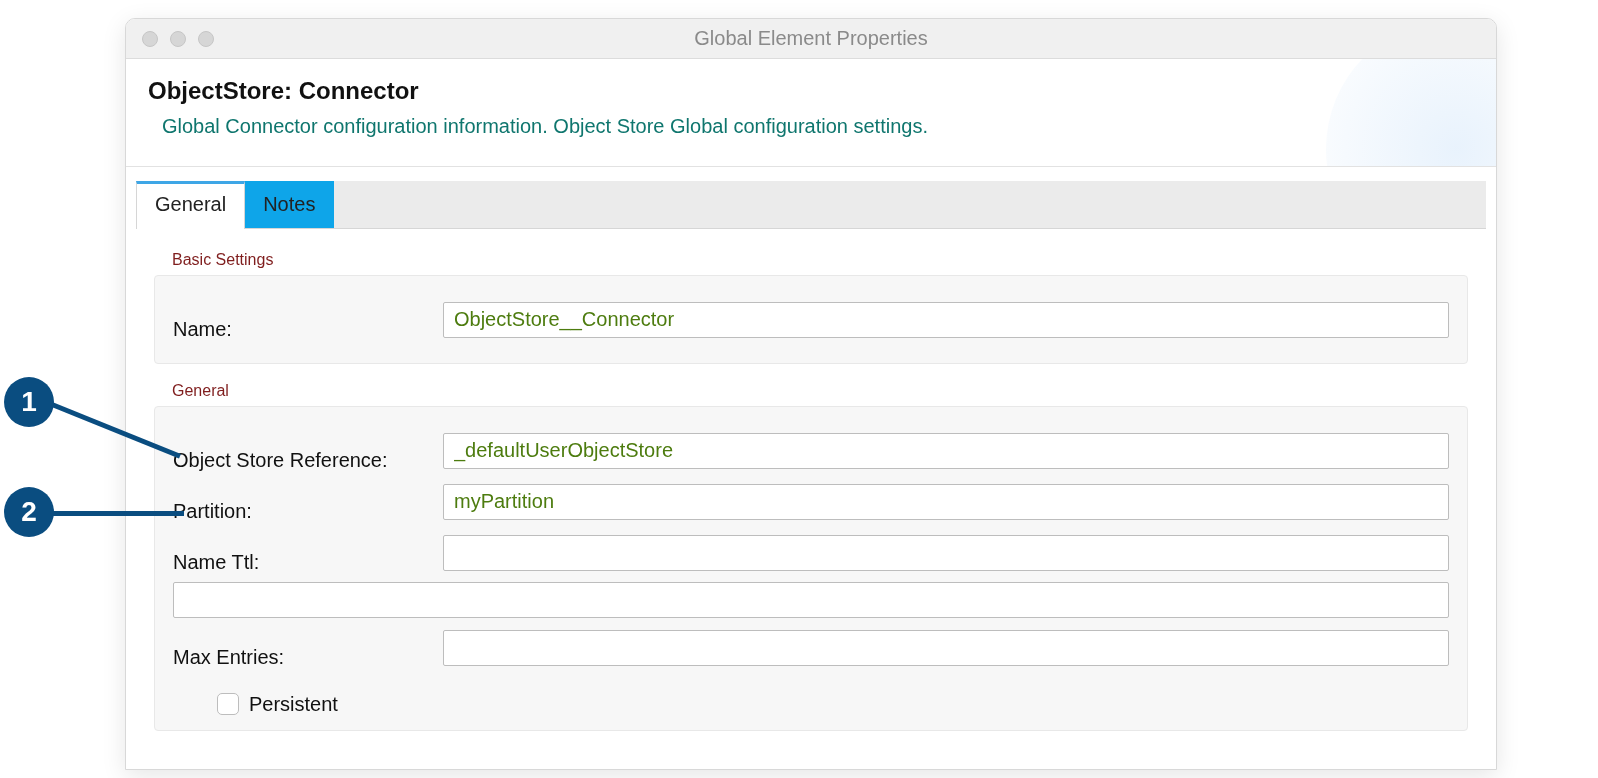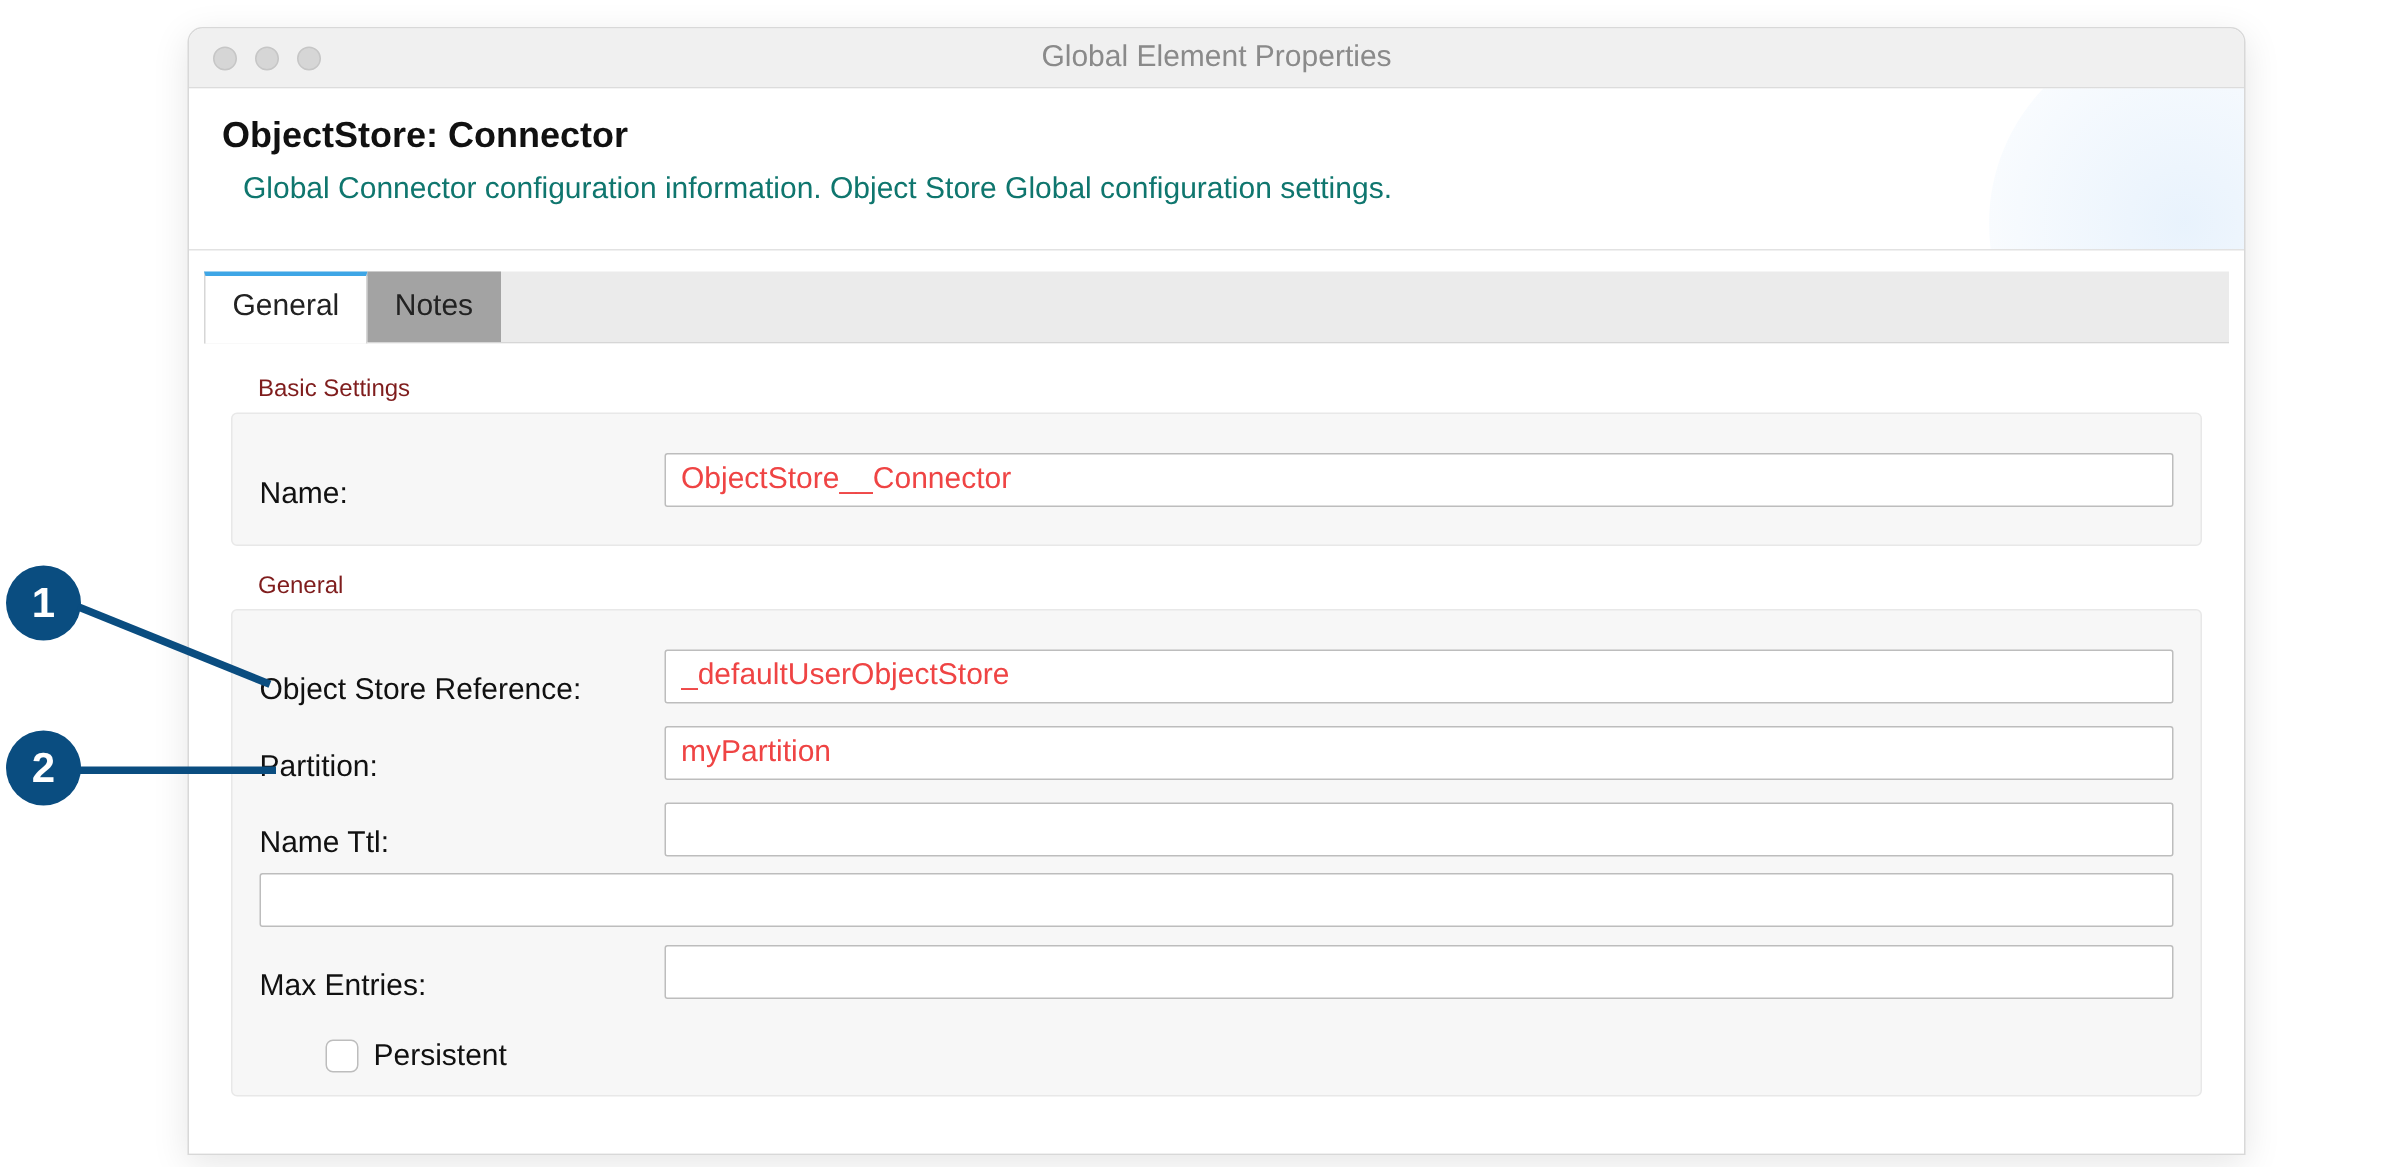--- a/index.html
+++ b/index.html
@@ -86,21 +86,21 @@
     .tabbar {
       display: flex;
       background: #ebebeb;
       border-bottom: 1px solid #d6d6d6;
       margin: 14px 10px 0 10px;
     }
     .tab {
       padding: 12px 18px;
       font-size: 20px;
       color: #222;
-      background: #a3a3a3;
+      background: #0ea5e9;
       border-right: 1px solid transparent;
       cursor: pointer;
     }
     .tab.active {
       background: #ffffff;
       border-top: 3px solid #3ea6e6;
       border-left: 1px solid #d6d6d6;
       border-right: 1px solid #d6d6d6;
       margin-bottom: -1px;
       padding-top: 9px;
@@ -133,21 +133,21 @@
       margin-top: 20px;
     }
     .form-input {
       flex: 1;
       height: 36px;
       border: 1px solid #bdbdbd;
       border-radius: 2px;
       background: #ffffff;
       font-size: 20px;
       padding: 0 10px;
-      color: #ef4444;
+      color: #4d7c0f;
       font-family: inherit;
     }
     .checkbox-row {
       display: flex;
       align-items: flex-start;
       margin-top: 24px;
       gap: 10px;
       padding-left: 44px;
     }
     .checkbox-box {

